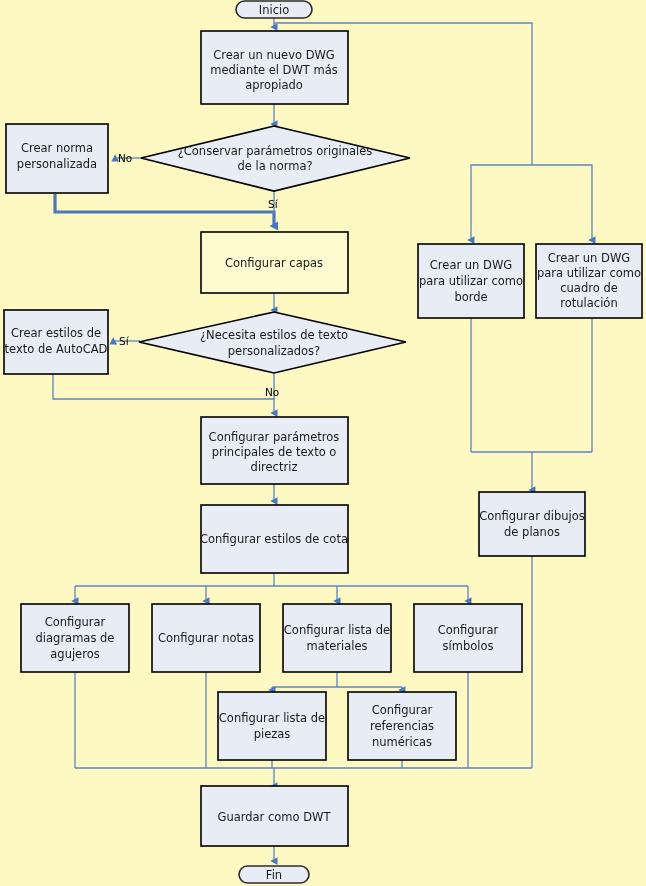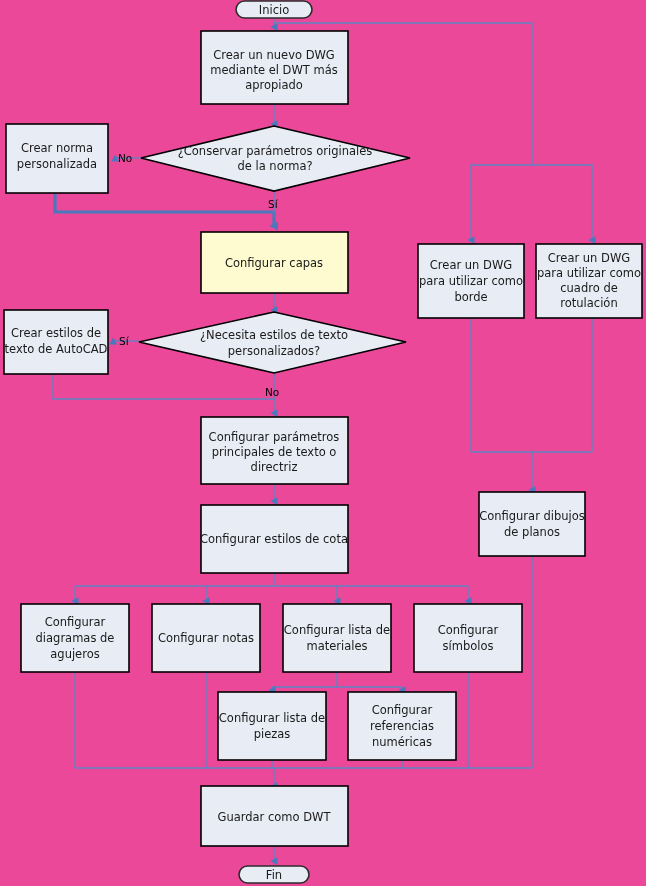--- a/index.html
+++ b/index.html
@@ -8,21 +8,21 @@
     background: #ffffff;
   }
   body {
     font-family: "DejaVu Sans", sans-serif;
   }
   #flowchart-root {
     position: relative;
     width: 646px;
     height: 886px;
     overflow: hidden;
-    background: #ec4899;
+    background: #fef9c3;
   }
   svg.chart-canvas {
     position: absolute;
     left: 0;
     top: 0;
     width: 646px;
     height: 886px;
   }
   .node-text {
     font-family: "DejaVu Sans", sans-serif;

